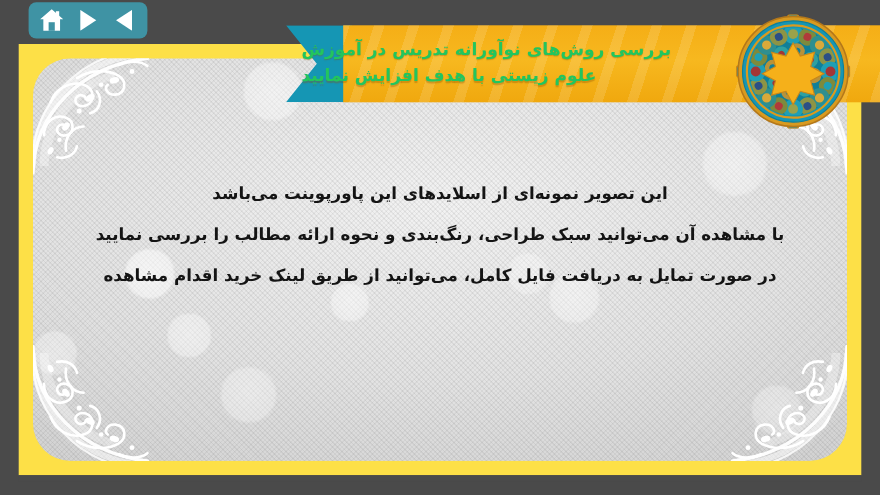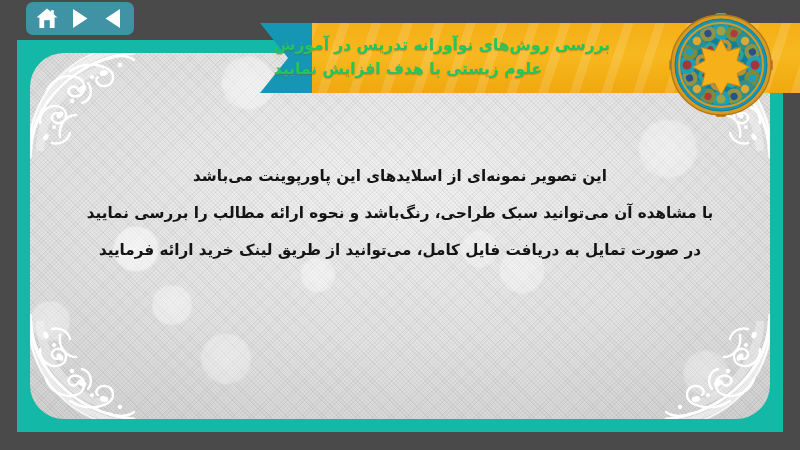--- a/index.html
+++ b/index.html
@@ -81,21 +81,21 @@
   #medallion{
     position:absolute;left:669px;top:13px;
     width:104px;height:104px;
     z-index:35;
   }
 
   
   #slide{
     position:absolute;left:17px;top:40px;
     width:766px;height:392px;
-    background:#14b8a6;
+    background:#fde047;
     overflow:hidden;
     z-index:10;
   }
   #slide-inner{
     position:absolute;left:13px;top:13px;
     width:740px;height:366px;
     overflow:hidden;
     background:
       
       radial-gradient(circle 34px at 106px 196px, rgba(255,255,255,.62) 0%, rgba(255,255,255,.50) 62%, rgba(255,255,255,0) 70%),
@@ -297,22 +297,22 @@
           <circle cx="42" cy="48" r="2.3"></circle>
           <circle cx="62" cy="24" r="2.1"></circle>
           <circle cx="24" cy="74" r="2"></circle>
           <circle cx="90" cy="12" r="2.2"></circle>
         </g>
       </svg>
     </div>
 
     <div id="body-text">
       <span>این تصویر نمونه‌ای از اسلایدهای این پاورپوینت می‌باشد</span>
-      <span>با مشاهده آن می‌توانید سبک طراحی، رنگ‌باشد و نحوه ارائه مطالب را بررسی نمایید</span>
-      <span>در صورت تمایل به دریافت فایل کامل، می‌توانید از طریق لینک خرید ارائه فرمایید</span>
+      <span>با مشاهده آن می‌توانید سبک طراحی، رنگ‌بندی و نحوه ارائه مطالب را بررسی نمایید</span>
+      <span>در صورت تمایل به دریافت فایل کامل، می‌توانید از طریق لینک خرید اقدام مشاهده</span>
     </div>
   </div>
 
   <div id="bottom-strip"></div>
 
   <div id="banner-wrap">
     <div id="banner-tail"></div>
     <div id="banner-orange"></div>
     <div id="banner-title">
       <span>بررسی روش‌های نوآورانه تدریس در آموزش</span>

